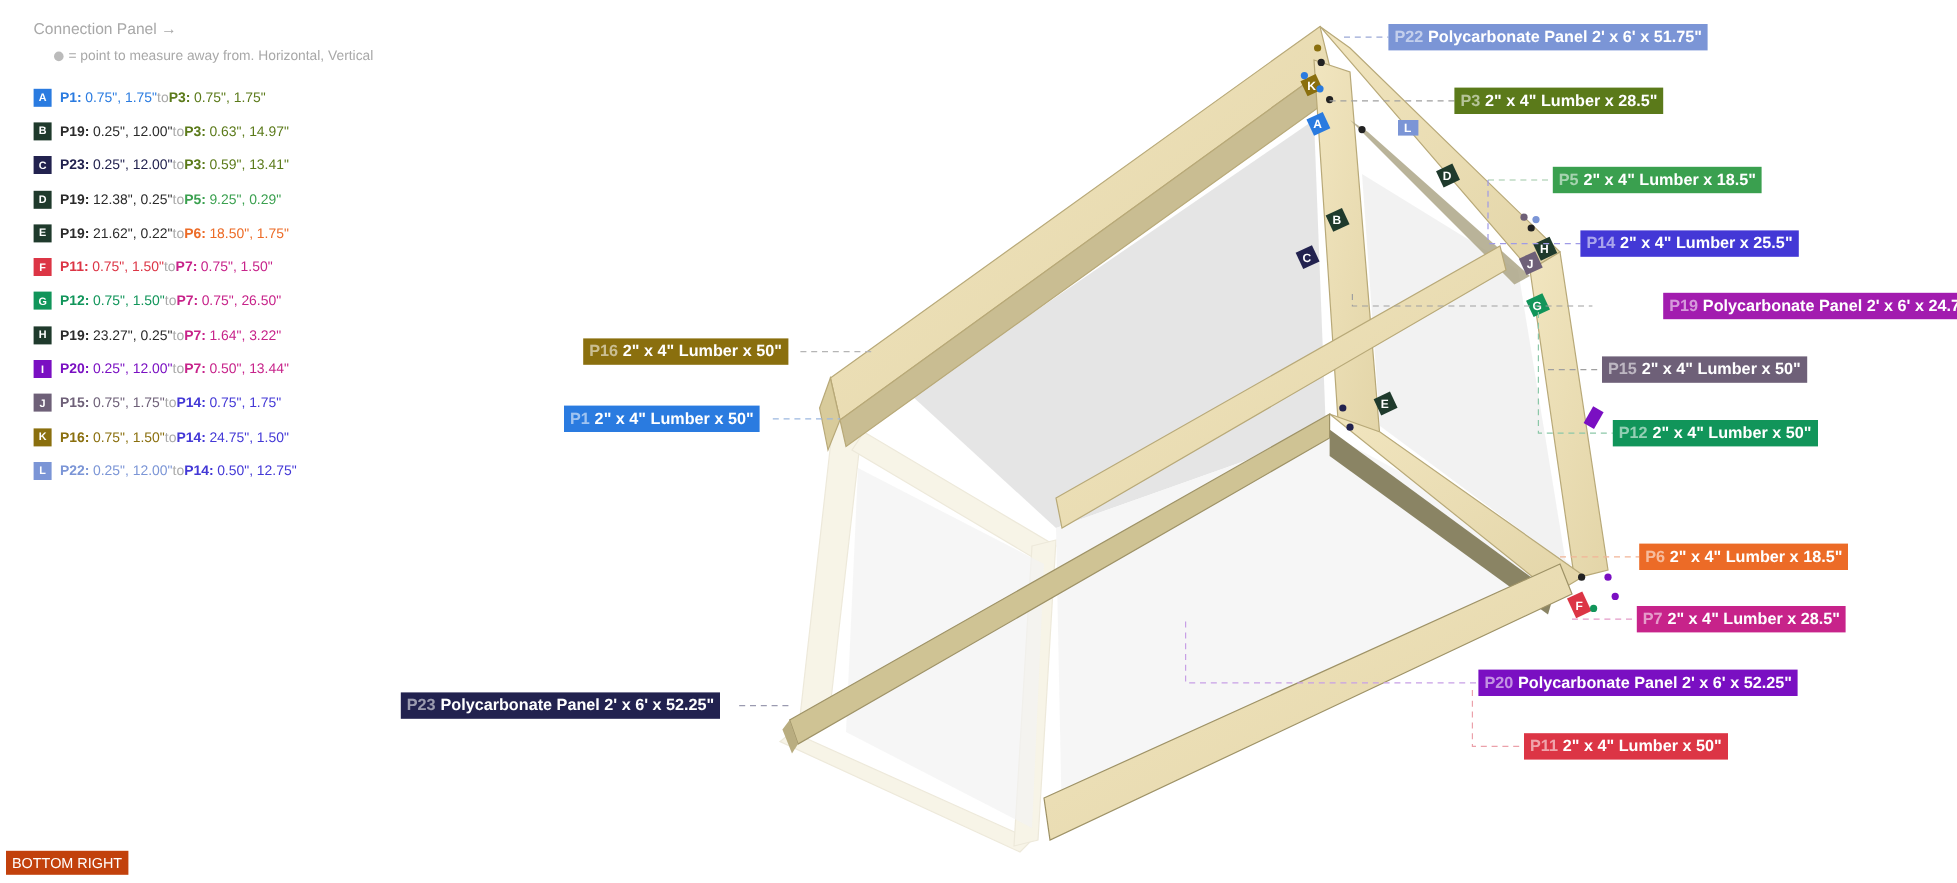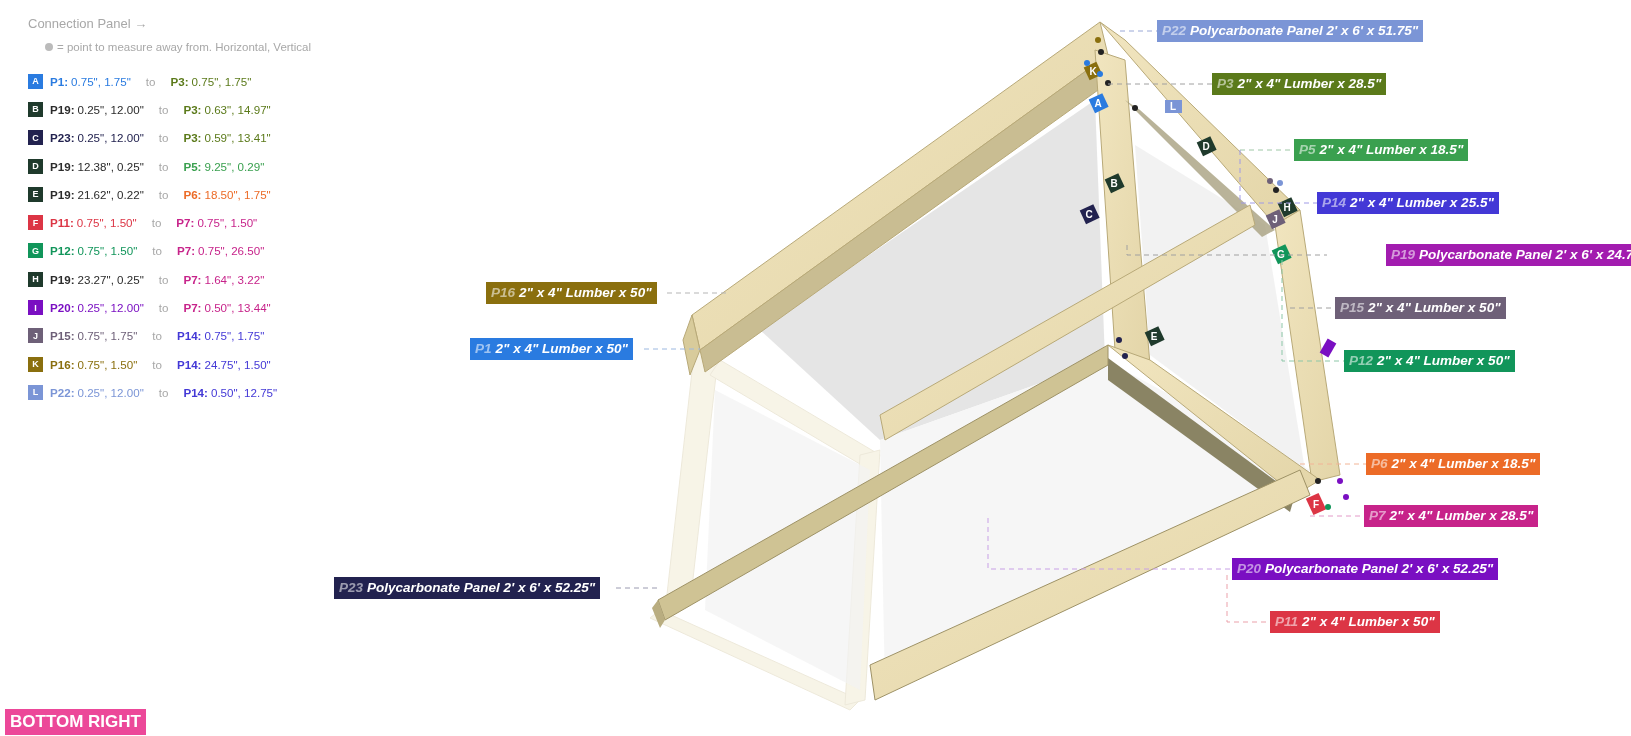--- a/index.html
+++ b/index.html
@@ -6,26 +6,26 @@
   body { width:1631px; height:736px; position:relative; overflow:hidden;
          font-family:"Liberation Sans", sans-serif; }
   .legend { position:absolute; left:28px; top:16px; width:320px; }
   .legend-title { color:#a8a8a8; font-size:13px; margin:0 0 10px 0; }
   .legend-sub { color:#a8a8a8; font-size:11.5px; margin:0 0 14px 17px; display:flex; align-items:center; }
   .dot { display:inline-block; width:8px; height:8px; border-radius:50%; background:#bbb; margin-right:4px; }
   .row { display:flex; align-items:center; height:28.3px; font-size:11.6px; white-space:nowrap; }
   .badge { width:15px; height:15px; color:#fff; font-weight:bold; font-size:9px; display:flex;
            align-items:center; justify-content:center; margin-right:7px; flex:0 0 auto; }
   .pname { font-weight:bold; margin-right:3px; }
-  .to { color:#a8a8a8; margin:0 15px;text-align:center; }
+  .to { color:#a8a8a8; margin:0 0;text-align:center; }
   .part-label { position:absolute; height:22px; line-height:22px; padding:0 5px; color:#fff;
-                font-weight:bold; font-size:13.5px; white-space:nowrap; box-sizing:border-box;font-style:italic; }
+                font-weight:bold; font-size:13.5px; white-space:nowrap; box-sizing:border-box; }
   .part-label .pid { opacity:0.55; margin-right:4px; }
-  .view-badge { position:absolute; left:5px; top:709px; background:#ec4899; color:#fff; font-weight:bold;
-                font-size:17px; padding:3px 5px; }
+  .view-badge { position:absolute; left:5px; top:709px; background:#c2410c; color:#fff; font-weight:normal;
+                font-size:12px; padding:3px 5px; }
   svg.model { position:absolute; left:0; top:0; }
 </style>
 </head>
 <body>
 
 <svg class="model" width="1631" height="736" viewBox="0 0 1631 736">
   <defs>
     <linearGradient id="wood" x1="0" x2="1" y1="0" y2="1">
       <stop offset="0" stop-color="#f1e5bf"></stop>
         <stop offset="1" stop-color="#e3d5a8"></stop>

